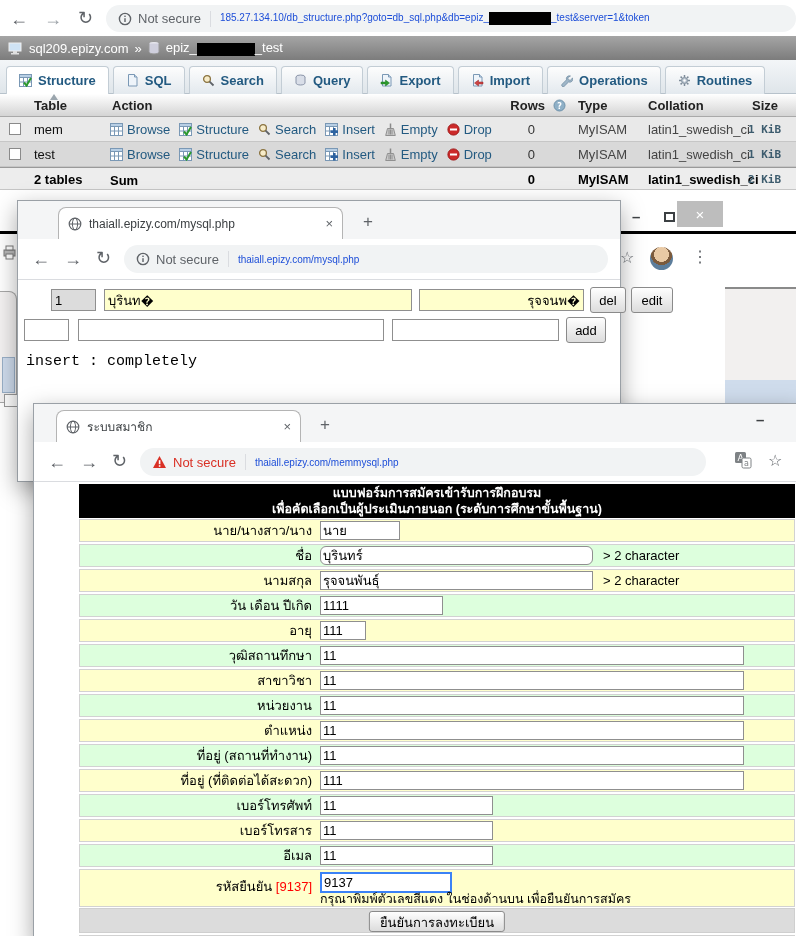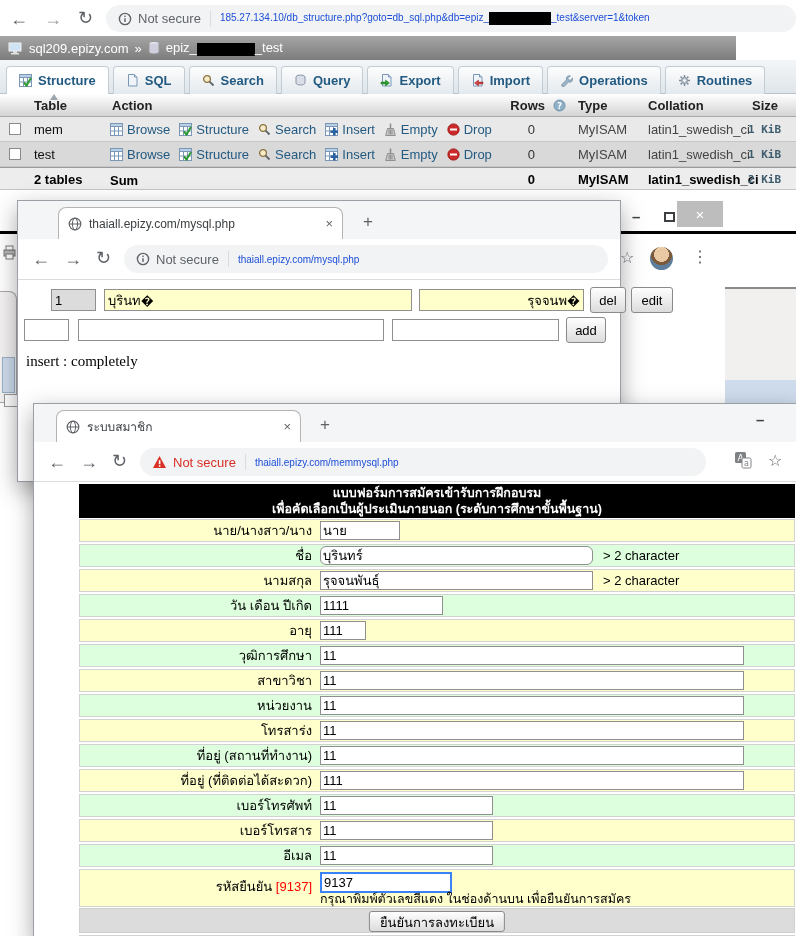--- a/index.html
+++ b/index.html
@@ -8,21 +8,21 @@
           font-family:"Liberation Sans",sans-serif;color:#202124}
   .navarr{position:absolute;font-size:18px;color:#5f6368;line-height:1}
   .pill{position:absolute;background:#f1f3f4;border-radius:14px;display:flex;align-items:center;overflow:hidden;white-space:nowrap}
   .pdiv{width:1px;height:16px;background:#dadce0;margin:0 9px;flex:none}
   .nstxt{font-size:13px;color:#5f6368;margin-left:6px;flex:none}
   .nsred{color:#d93025}
   .urltxt{font-size:10px;color:#1d4ed8}
   .redact{display:inline-block;background:#000;height:13px;vertical-align:middle}
   .icn{display:inline-flex;align-items:center;flex:none}
   
-  .crumb{position:absolute;left:0;top:36px;width:736px;height:24px;
+  .crumb{position:absolute;left:0;top:36px;width:796px;height:24px;
          background:linear-gradient(#a5a5a5,#7c7c7c);display:flex;align-items:center;
          color:#fff;font-size:13px;gap:6px;padding-left:8px}
   .pma-tabbar{position:absolute;left:0;top:60px;width:796px;height:34px;
          background:linear-gradient(#f3f6f8,#dfe5ea);border-bottom:1px solid #b7c2cb}
   .pma-tabs{position:absolute;left:6px;top:6px;display:flex;gap:4px;align-items:flex-end}
   .pma-tab{display:inline-flex;align-items:center;gap:6px;height:28px;padding:0 12px;
          background:linear-gradient(#fdfdfd,#e3e9ee);border:1px solid #c3cdd5;border-bottom:none;
          border-radius:4px 4px 0 0;color:#235a81;font-weight:bold;font-size:13px;cursor:default}
   .pma-tab.active{background:#fff}
   .pma-hrow{position:absolute;left:0;top:94px;width:796px;height:23px;
@@ -55,21 +55,21 @@
   .closebox{position:absolute;width:46px;height:26px;background:#bdbdbd;color:#fff;
         display:flex;align-items:center;justify-content:center;font-size:15px}
   .avatar{position:absolute;width:23px;height:23px;border-radius:50%;
         background:radial-gradient(circle at 50% 32%,#e9c9a4 0 38%,#7b5a3c 39% 55%,#5c7d9b 56%)}
   
   .w2in{position:absolute;height:22px;border:1px solid #8f8f8f;font-size:13px;padding:0 3px;font-family:inherit;background:#fff}
   .in-y{background:#ffffcc}
   .in-gray{background:#dcdcdc}
   .btn3d{position:absolute;background:linear-gradient(#fefefe,#dcdcdc);border:1px solid #8a8a8a;
         border-radius:3px;font-size:13px;font-family:inherit;color:#000;cursor:pointer}
-  .status-serif{position:absolute;font-family:Liberation Serif, serif;font-size:15px;color:#000}
+  .status-serif{position:absolute;font-family:Liberation Mono, monospace;font-size:15px;color:#000}
   
   .formhdr{position:absolute;background:#000;color:#fff;text-align:center;font-weight:bold;
         font-size:12.5px;line-height:16px;padding-top:1px}
   .frow{position:absolute;left:45px;width:716px;height:23px;border:1px solid #d2d2d2;font-size:13px}
   .bg-y{background:#ffffcc}
   .bg-g{background:#ddffdd}
   .flabel{position:absolute;left:0;top:0;width:238px;height:100%;line-height:21px;text-align:right;
         padding-right:6px;color:#000}
   .finput{position:absolute;top:1px;height:19px;border:1px solid #8f8f8f;background:#fff;font-size:13px;
         font-family:inherit;padding:0 2px}
@@ -537,33 +537,33 @@
         </div>
         <div class="frow bg-g" style="top: 190px;">
           <span class="flabel">วัน เดือน ปีเกิด</span>
           <input class="finput" value="1111" style="left: 240px; width: 123px;">
         </div>
         <div class="frow bg-y" style="top: 215px;">
           <span class="flabel">อายุ</span>
           <input class="finput" value="111" style="left: 240px; width: 46px;">
         </div>
         <div class="frow bg-g" style="top: 240px;">
-          <span class="flabel">วุฒิการศึกษา</span>
+          <span class="flabel">วุฒิสถานทึกษา</span>
           <input class="finput" value="11" style="left: 240px; width: 424px;">
         </div>
         <div class="frow bg-y" style="top: 265px;">
           <span class="flabel">สาขาวิชา</span>
           <input class="finput" value="11" style="left: 240px; width: 424px;">
         </div>
         <div class="frow bg-g" style="top: 290px;">
           <span class="flabel">หน่วยงาน</span>
           <input class="finput" value="11" style="left: 240px; width: 424px;">
         </div>
         <div class="frow bg-y" style="top: 315px;">
-          <span class="flabel">โทรสาร่ง</span>
+          <span class="flabel">ตำแหน่ง</span>
           <input class="finput" value="11" style="left: 240px; width: 424px;">
         </div>
         <div class="frow bg-g" style="top: 340px;">
           <span class="flabel">ที่อยู่ (สถานที่ทำงาน)</span>
           <input class="finput" value="11" style="left: 240px; width: 424px;">
         </div>
         <div class="frow bg-y" style="top: 365px;">
           <span class="flabel">ที่อยู่ (ที่ติดต่อได้สะดวก)</span>
           <input class="finput" value="111" style="left: 240px; width: 424px;">
         </div>

